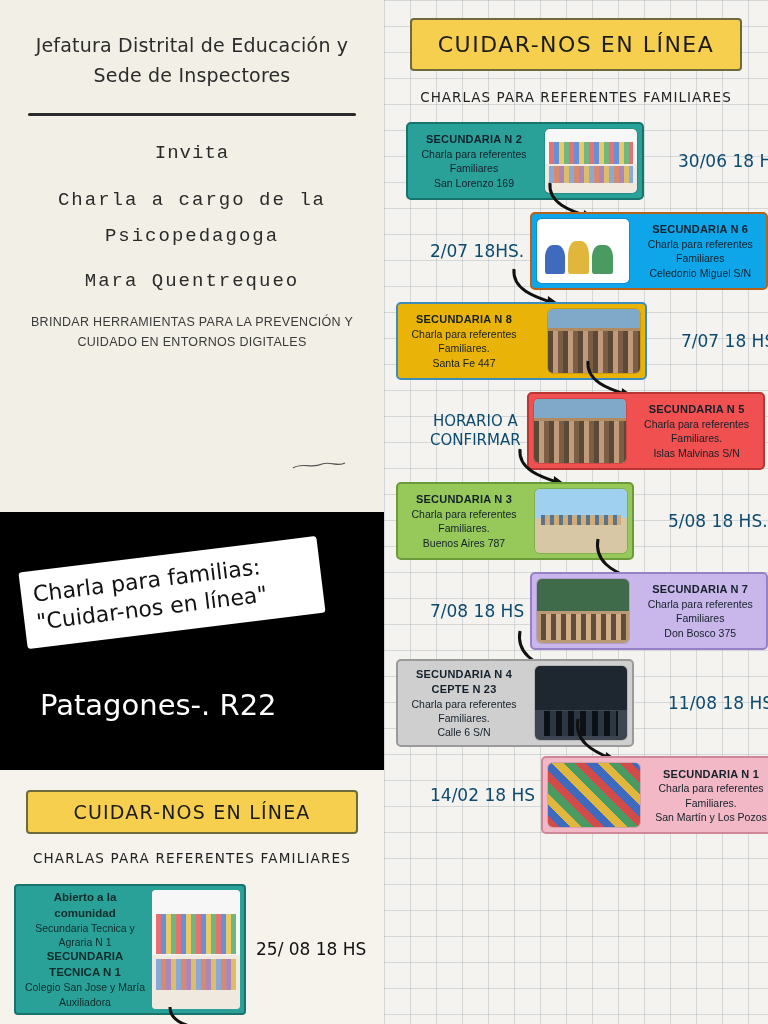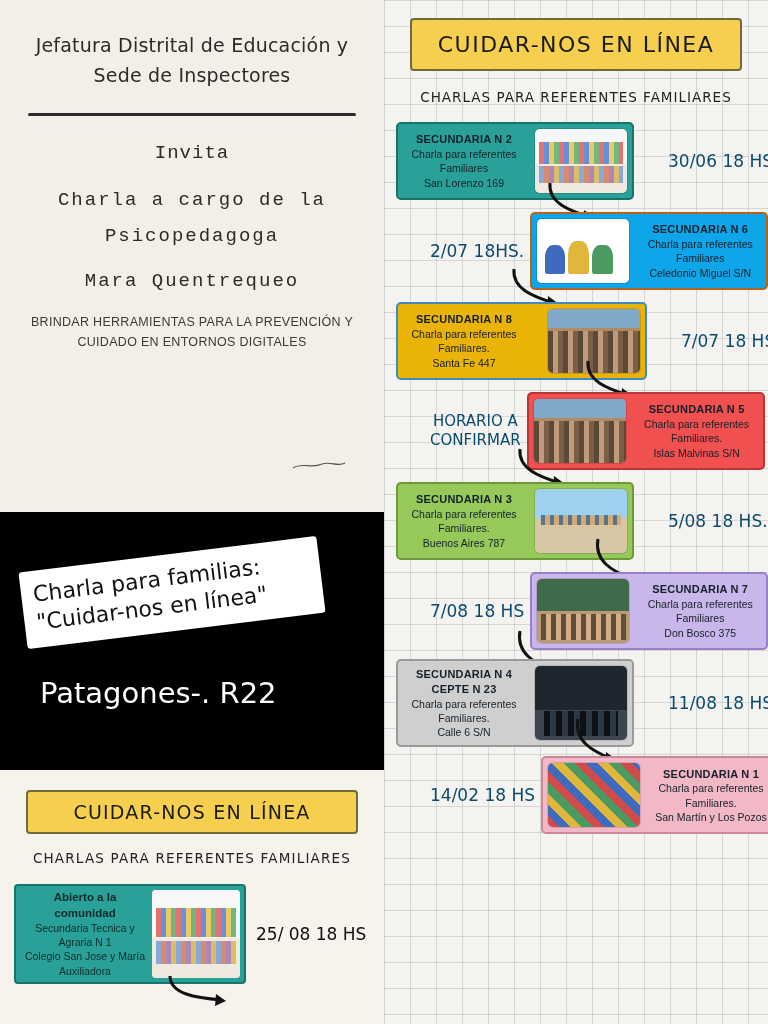--- a/index.html
+++ b/index.html
@@ -90,21 +90,21 @@
     border-radius: 3px;
     box-shadow: 0 2px 6px rgba(0,0,0,.4);
   }
   .tilt-label div {
     font-size: 22px;
     line-height: 1.25;
     font-family: "DejaVu Sans", sans-serif;
   }
   .patagones {
     position: absolute;
-    left: 40px; bottom: 60px;
+    left: 40px; bottom: 48px;
     color: #ffffff;
     font-size: 29px;
     font-family: "DejaVu Sans", sans-serif;
   }
 
   
   .flyer {
     flex: 1;
     background: #f5f3ec;
     position: relative;
@@ -241,21 +241,21 @@
     font-family: "DejaVu Sans", sans-serif;
     color: #0c4a6e;
     white-space: nowrap;
     padding: 0 6px;
     align-self: center;
     margin-left: 28px;
   }
   .date.small { font-size: 15px; line-height: 1.3; white-space: normal; text-align: center;}
 
   
-  .c-teal   { background: #2aa198; border: 2px solid #17736c; }
+  .c-teal   { background: #2aa198; border: 2px solid #17736c; margin-left: 10px; }
   .c-orange { background: #0ea5e9; border: 2px solid #b5621a; }
   .c-blue   { background: #eab308; border: 2px solid #3e8cbd; gap: 13px; }
   .c-red    { background: #f0504f; border: 2px solid #b83634; }
   .c-green  { background: #96c95a; border: 2px solid #6d9a38; }
   .c-violet { background: #c9b6ea; border: 2px solid #9880c6; }
   .c-gray   { background: #cfcfcf; border: 2px solid #9a9a9a; }
   .c-pink   { background: #f3b8c6; border: 2px solid #cf8798; }
 
   .tl-arrow { position: absolute; pointer-events: none; }
 
@@ -344,20 +344,21 @@
       <div class="flyer-banner">CUIDAR-NOS EN LÍNEA</div>
       <div class="flyer-sub">CHARLAS PARA REFERENTES FAMILIARES</div>
 
       <div class="flyer-row">
         <div class="flyer-card">
           <div class="flyer-card-text">
             <div class="b">Abierto  a la</div>
             <div class="b">comunidad</div>
             <div>Secundaria Tecnica y</div>
             <div>Agraria N 1</div>
+            <div class="b">SECUNDARIA  TECNICA N 1</div>
             <div>Colegio San Jose y María</div>
             <div>Auxiliadora</div>
           </div>
           <div class="flyer-photo">
             <div class="ph-kids"></div>
           </div>
           <svg class="flyer-arrow" width="70" height="34" viewBox="0 0 70 34">
             <path d="M4 2 C4 20, 30 24, 56 26" fill="none" stroke="#111" stroke-width="3"></path>
             <path d="M50 20 L60 27 L49 32 Z" fill="#111"></path>
           </svg>

